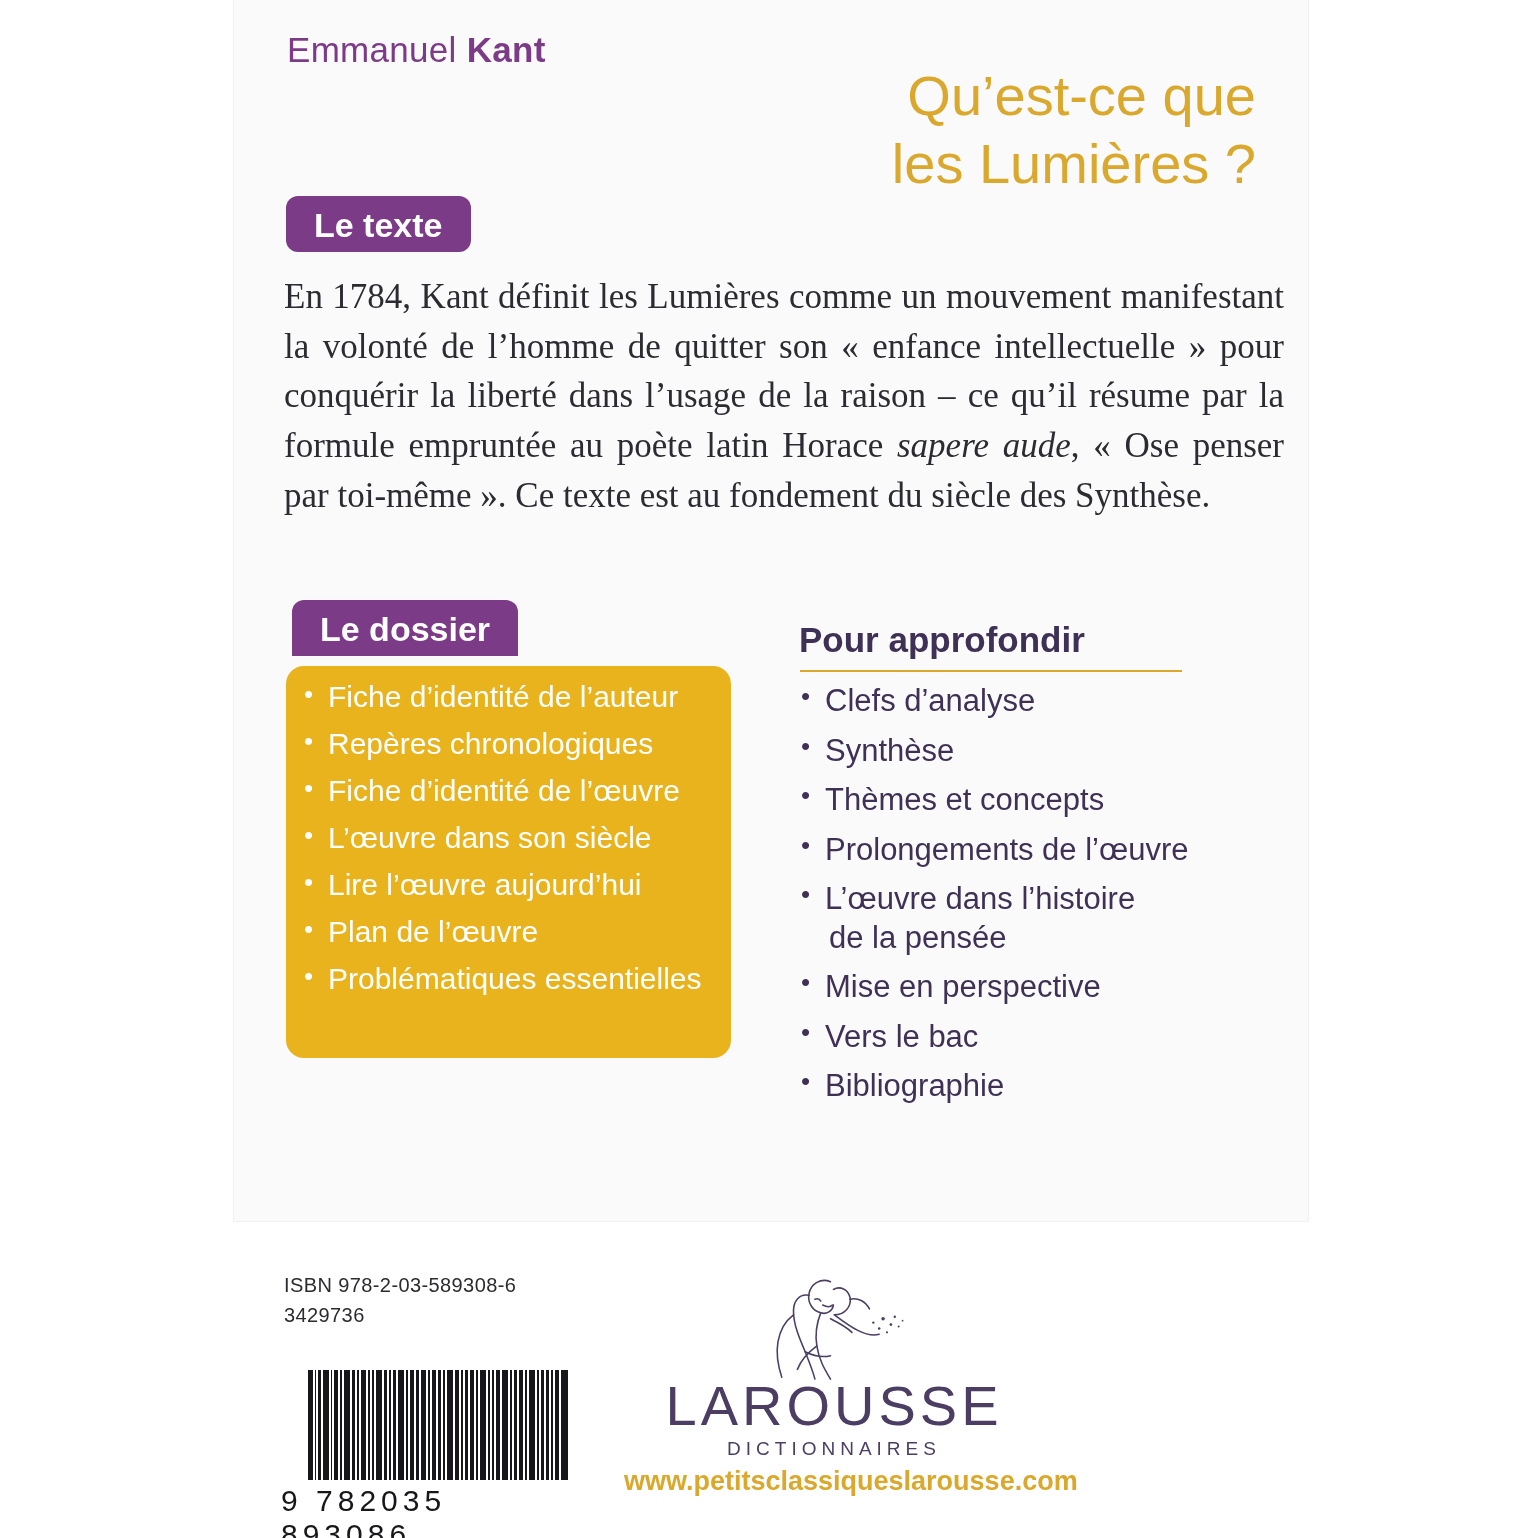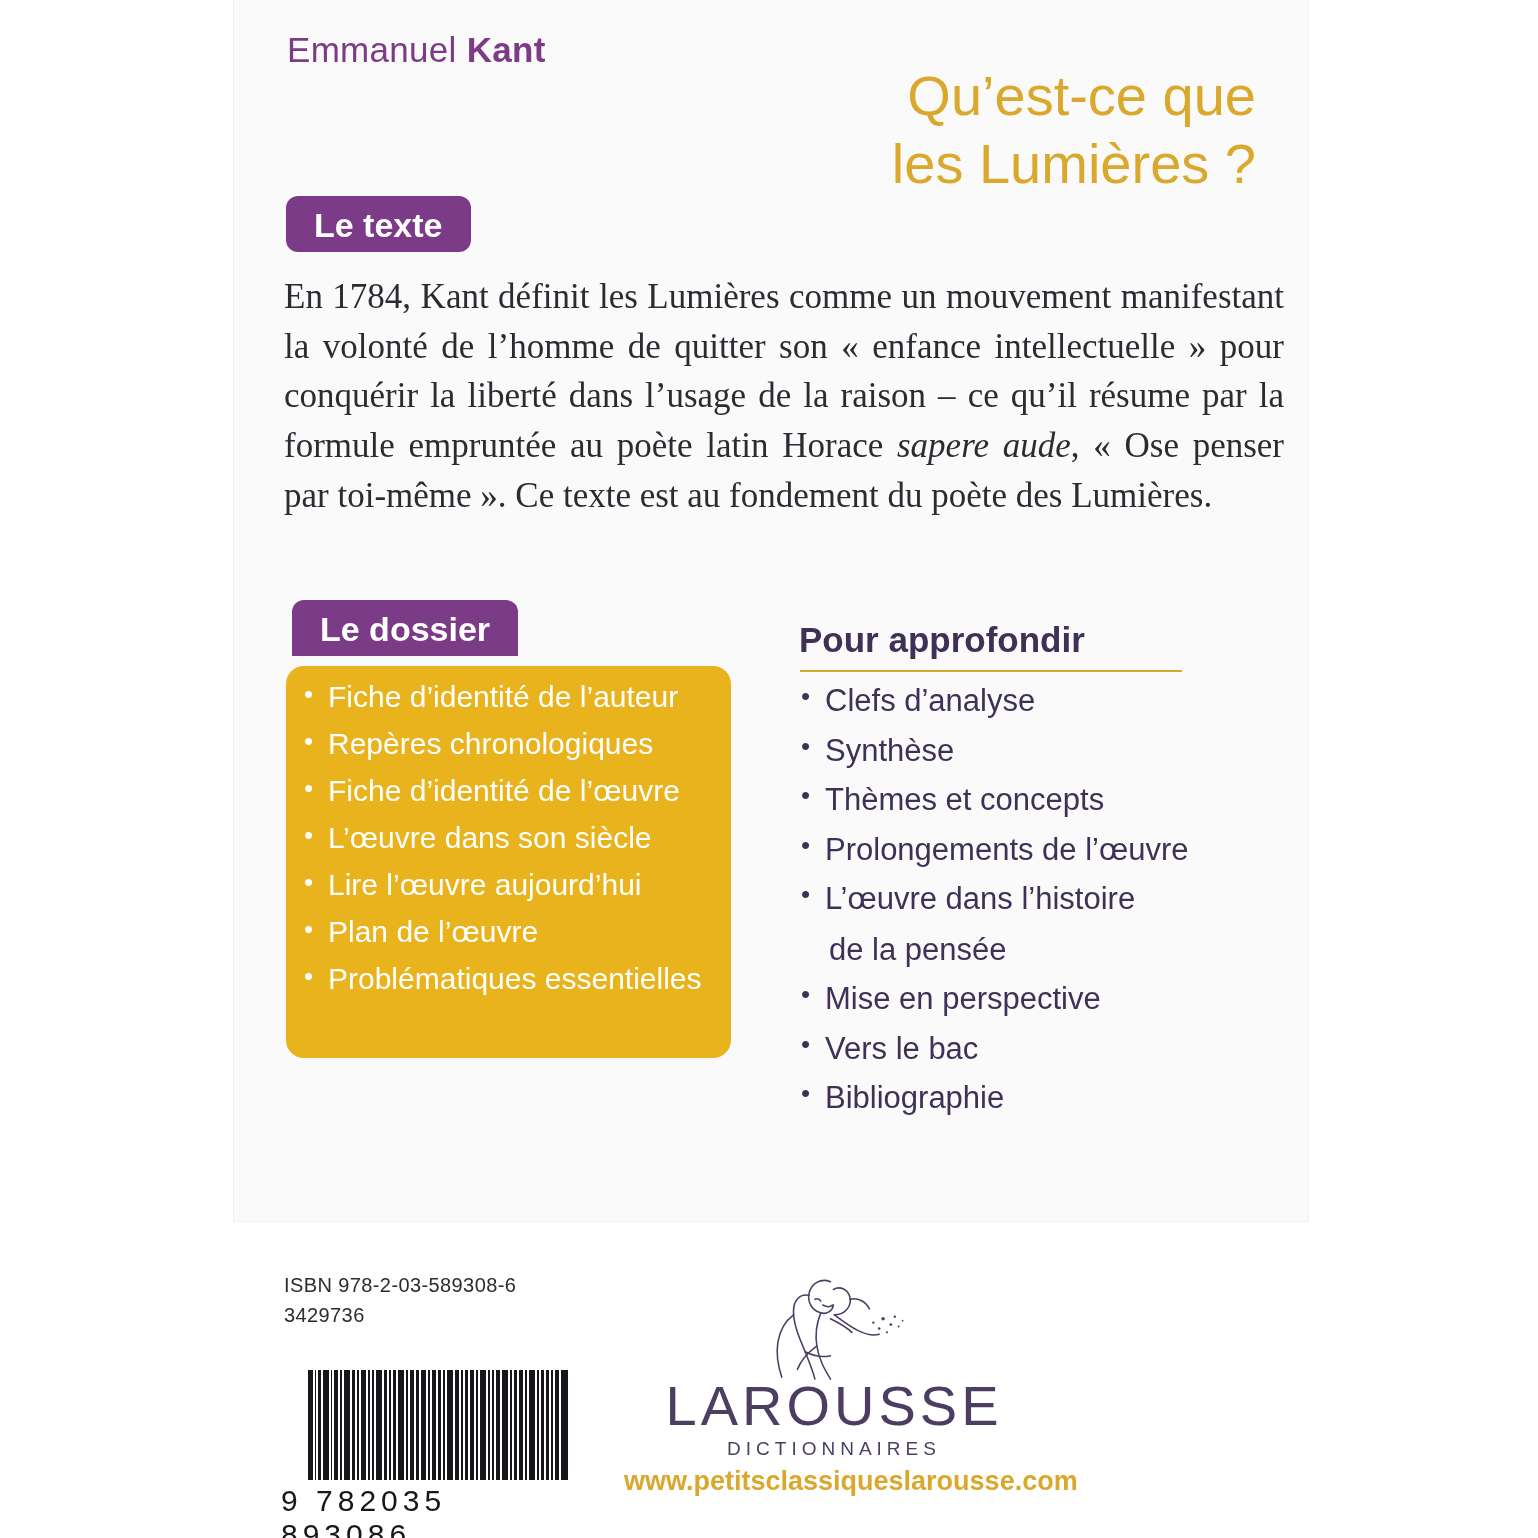--- a/index.html
+++ b/index.html
@@ -157,21 +157,21 @@
   .approfondir-list li::before {
     content: "•";
     position: absolute;
     left: 2px;
     top: -2px;
     font-size: 26px;
   }
   .approfondir-list li .cont {
     display: block;
     padding-left: 4px;
-    margin-top: 18px;
+    margin-top: 6px;
   }
   
   .isbn {
     position: absolute;
     left: 50px;
     top: 1254px;
     font-size: 20px;
     color: #2b2b31;
     line-height: 1.5;
     letter-spacing: 0.4px;
@@ -253,21 +253,21 @@
     </div>
 
     <div class="title">
       <div>Qu’est-ce que</div>
       <div>les Lumières ?</div>
     </div>
 
     <div class="tab tab-texte">Le texte</div>
 
     <div class="textblock">
-      <span>En 1784, Kant définit les Lumières comme un mouvement manifestant la volonté de l’homme de quitter son « enfance intellectuelle » pour conquérir la liberté dans l’usage de la raison – ce qu’il résume par la formule empruntée au poète latin Horace </span><i>sapere aude</i><span>, « Ose penser par toi-même ». Ce texte est au fondement du poète des Lumières.</span>
+      <span>En 1784, Kant définit les Lumières comme un mouvement manifestant la volonté de l’homme de quitter son « enfance intellectuelle » pour conquérir la liberté dans l’usage de la raison – ce qu’il résume par la formule empruntée au poète latin Horace </span><i>sapere aude</i><span>, « Ose penser par toi-même ». Ce texte est au fondement du siècle des Synthèse.</span>
     </div>
 
     <div class="tab tab-dossier">Le dossier</div>
     <div class="dossier-box"></div>
     <ul class="dossier-list">
       <li>Fiche d’identité de l’auteur</li>
       <li>Repères chronologiques</li>
       <li>Fiche d’identité de l’œuvre</li>
       <li>L’œuvre dans son siècle</li>
       <li>Lire l’œuvre aujourd’hui</li>

